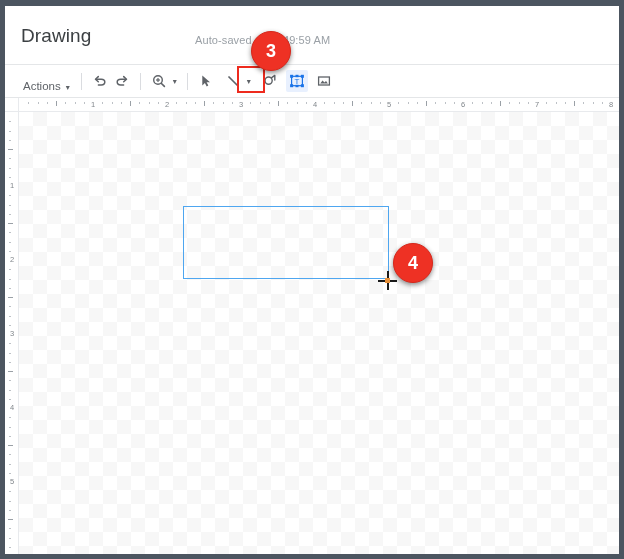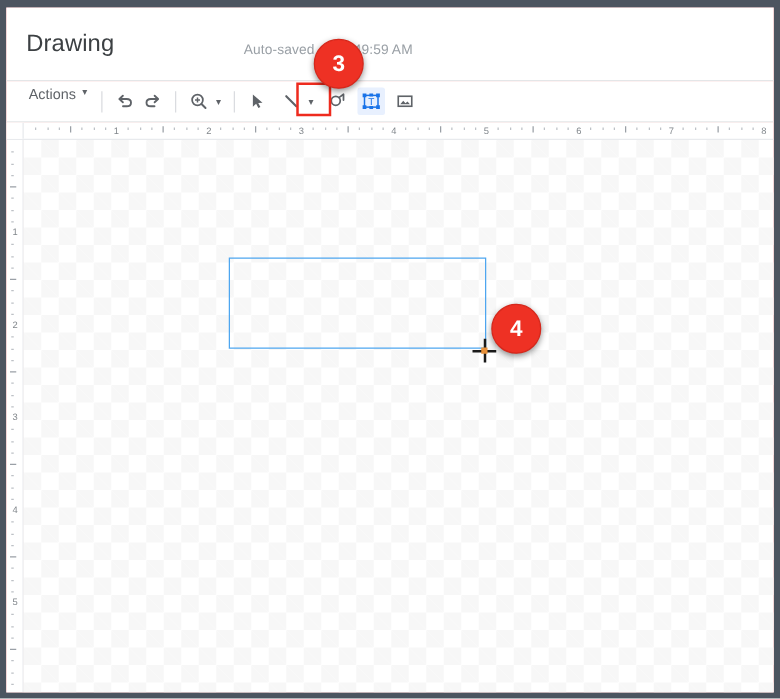--- a/index.html
+++ b/index.html
@@ -28,21 +28,21 @@
     border: 5px solid #4c5560;
     border-top-width: 6px;
     border-bottom-width: 5px;
     background: #ffffff;
     overflow: hidden;
   }
   .window-inner {
     position: absolute;
     left: 0; top: 0;
     right: 0; bottom: 0;
-    background: #fca5a5;
+    background: #ec4899;
     overflow: hidden;
   }
 
   
   .header {
     position: absolute;
     left: 0; top: 0;
     width: 614px;
     height: 59px;
     background: #ffffff;
@@ -97,21 +97,21 @@
     height: 33px;
     background: #ffffff;
     border-bottom: 1px solid #e4e6e8;
     box-sizing: border-box;
     display: flex;
     align-items: center;
     padding-left: 14px;
   }
   .tb-actions {
     display: flex;
-    align-items: flex-start;
+    align-items: flex-end;
     font-size: 11.5px;
     color: #5f6368;
     height: 22px;
     padding: 0 4px;
     cursor: pointer;
     white-space: nowrap;
   }
   .tb-actions .caret {
     margin-left: 5px;
     font-size: 8px;

